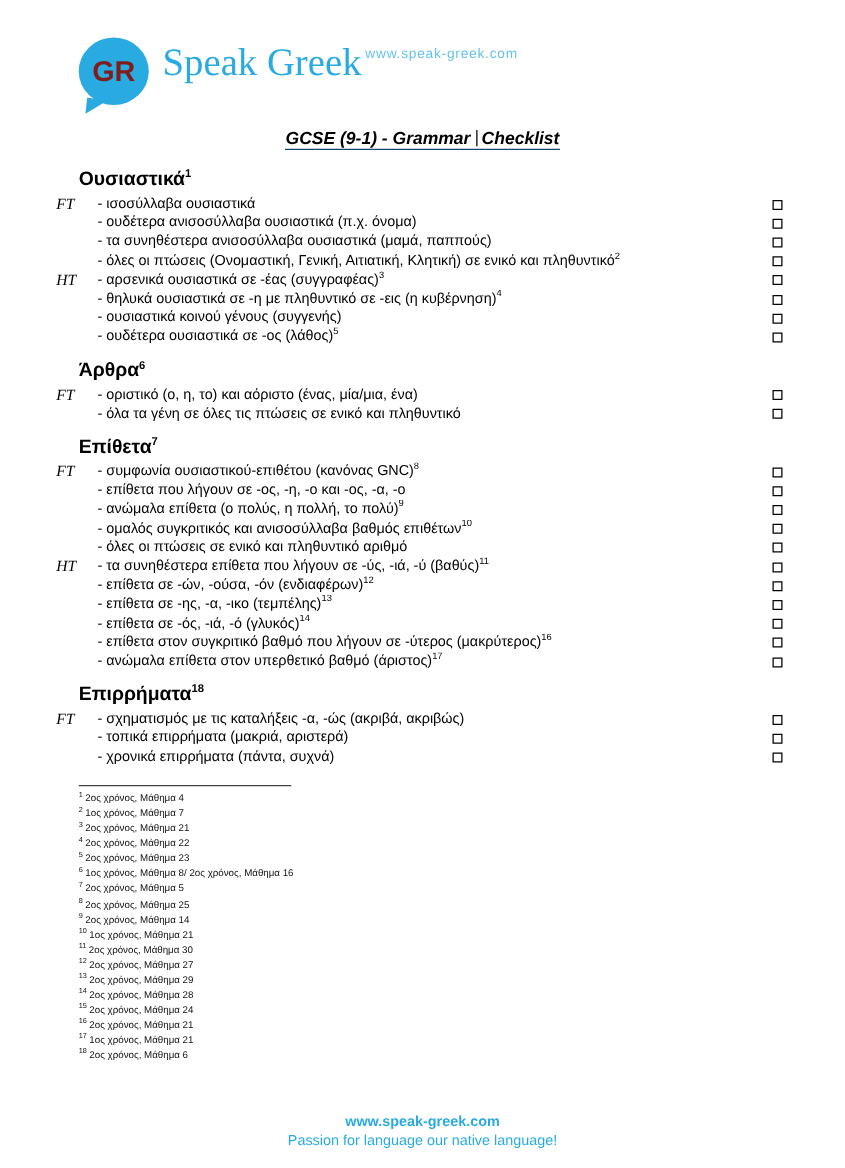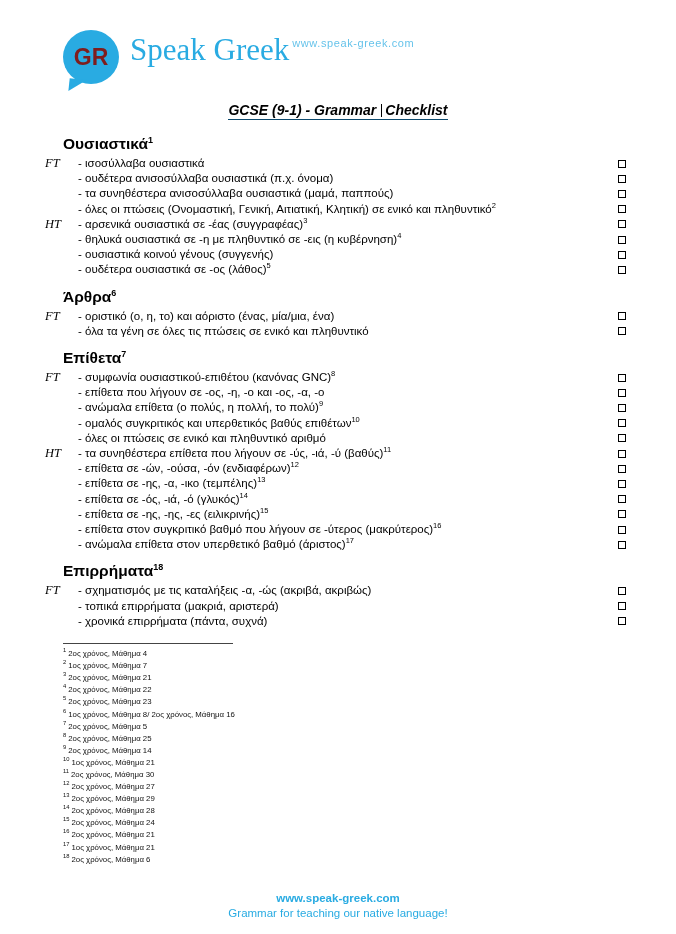--- a/index.html
+++ b/index.html
@@ -135,21 +135,21 @@
           <span class="item-text"><span class="item-body">επίθετα που λήγουν σε -ος, -η, -ο και -ος, -α, -ο</span><sup class="item-sup"></sup></span>
           <span class="checkbox"></span>
         </div>
         <div class="row">
           <span class="tier"></span>
           <span class="item-text"><span class="item-body">ανώμαλα επίθετα (ο πολύς, η πολλή, το πολύ)</span><sup class="item-sup">9</sup></span>
           <span class="checkbox"></span>
         </div>
         <div class="row">
           <span class="tier"></span>
-          <span class="item-text"><span class="item-body">ομαλός συγκριτικός και υπερθετικός βαθύς επιθέτων</span><sup class="item-sup">10</sup></span>
+          <span class="item-text"><span class="item-body">ομαλός συγκριτικός και ανισοσύλλαβα βαθμός επιθέτων</span><sup class="item-sup">10</sup></span>
           <span class="checkbox"></span>
         </div>
         <div class="row">
           <span class="tier"></span>
           <span class="item-text"><span class="item-body">όλες οι πτώσεις σε ενικό και πληθυντικό αριθμό</span><sup class="item-sup"></sup></span>
           <span class="checkbox"></span>
         </div>
         <div class="row">
           <span class="tier">HT</span>
           <span class="item-text"><span class="item-body">τα συνηθέστερα επίθετα που λήγουν σε -ύς, -ιά, -ύ (βαθύς)</span><sup class="item-sup">11</sup></span>
@@ -161,25 +161,20 @@
           <span class="checkbox"></span>
         </div>
         <div class="row">
           <span class="tier"></span>
           <span class="item-text"><span class="item-body">επίθετα σε -ης, -α, -ικο (τεμπέλης)</span><sup class="item-sup">13</sup></span>
           <span class="checkbox"></span>
         </div>
         <div class="row">
           <span class="tier"></span>
           <span class="item-text"><span class="item-body">επίθετα σε -ός, -ιά, -ό (γλυκός)</span><sup class="item-sup">14</sup></span>
-          <span class="checkbox"></span>
-        </div>
-        <div class="row">
-          <span class="tier"></span>
-          <span class="item-text"><span class="item-body">επίθετα σε -ης, -ης, -ες (ειλικρινής)</span><sup class="item-sup">15</sup></span>
           <span class="checkbox"></span>
         </div>
         <div class="row">
           <span class="tier"></span>
           <span class="item-text"><span class="item-body">επίθετα στον συγκριτικό βαθμό που λήγουν σε -ύτερος (μακρύτερος)</span><sup class="item-sup">16</sup></span>
           <span class="checkbox"></span>
         </div>
         <div class="row">
           <span class="tier"></span>
           <span class="item-text"><span class="item-body">ανώμαλα επίθετα στον υπερθετικό βαθμό (άριστος)</span><sup class="item-sup">17</sup></span>
@@ -225,16 +220,16 @@
         <div class="footnote"><sup class="fn-num">14</sup><span class="fn-text">2ος χρόνος, Μάθημα 28</span></div>
         <div class="footnote"><sup class="fn-num">15</sup><span class="fn-text">2ος χρόνος, Μάθημα 24</span></div>
         <div class="footnote"><sup class="fn-num">16</sup><span class="fn-text">2ος χρόνος, Μάθημα 21</span></div>
         <div class="footnote"><sup class="fn-num">17</sup><span class="fn-text">1ος χρόνος, Μάθημα 21</span></div>
         <div class="footnote"><sup class="fn-num">18</sup><span class="fn-text">2ος χρόνος, Μάθημα 6</span></div>
       </div>
   </div>
 
   <div class="footer">
     <div class="footer-url">www.speak-greek.com</div>
-    <div class="footer-tagline">Grammar for teaching our native language!</div>
+    <div class="footer-tagline">Passion for language our native language!</div>
   </div>
 
 </div>
 
 </body></html>

